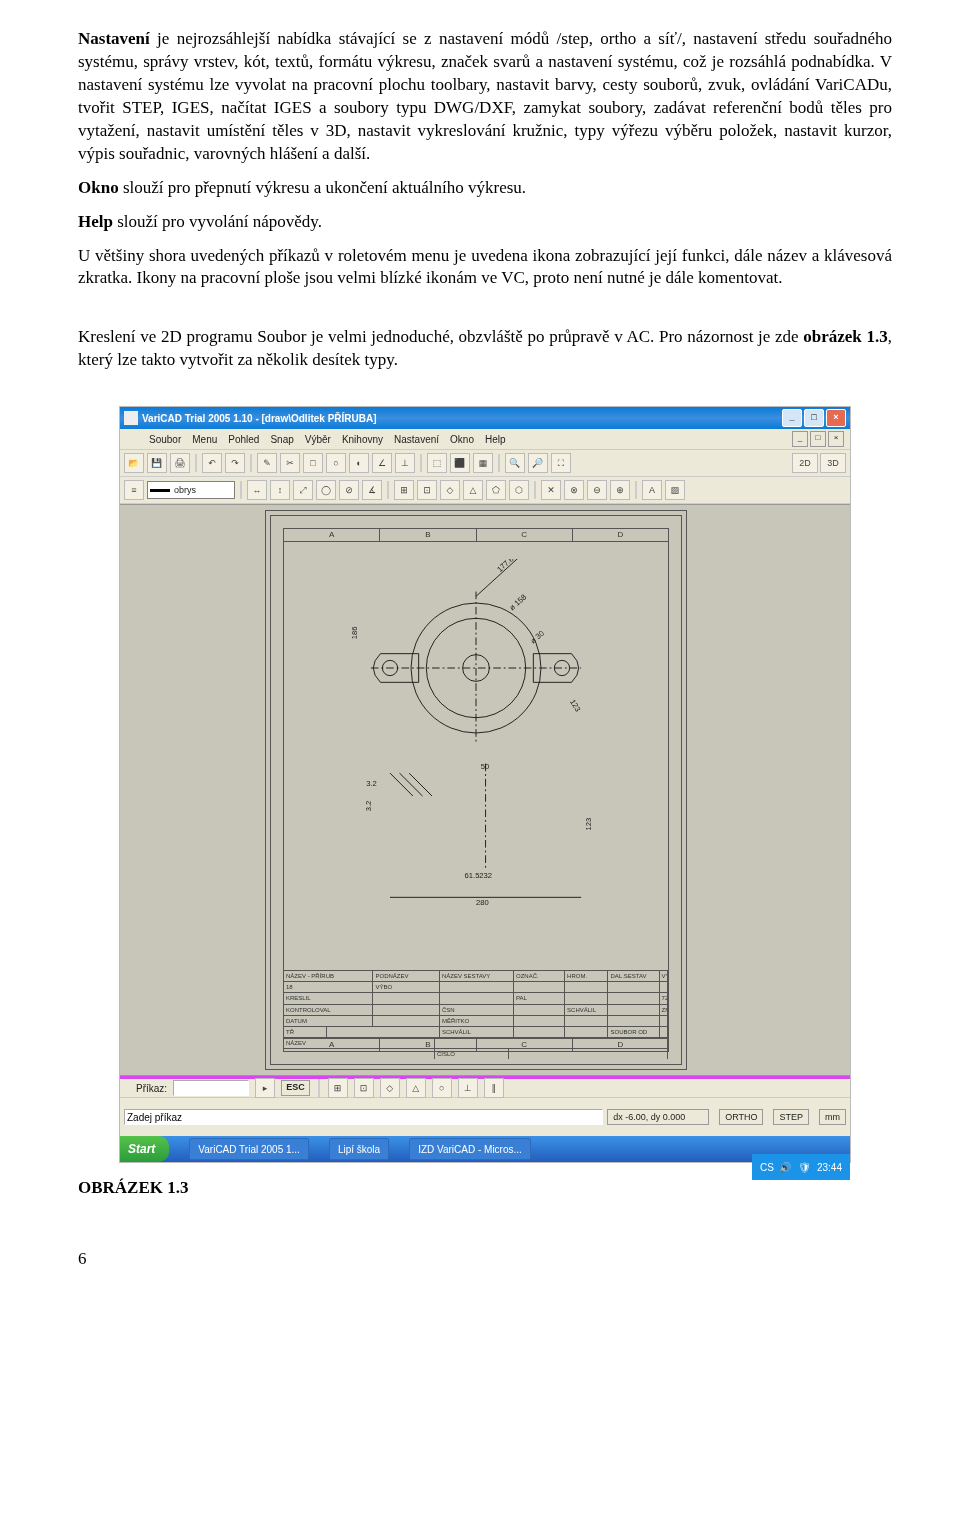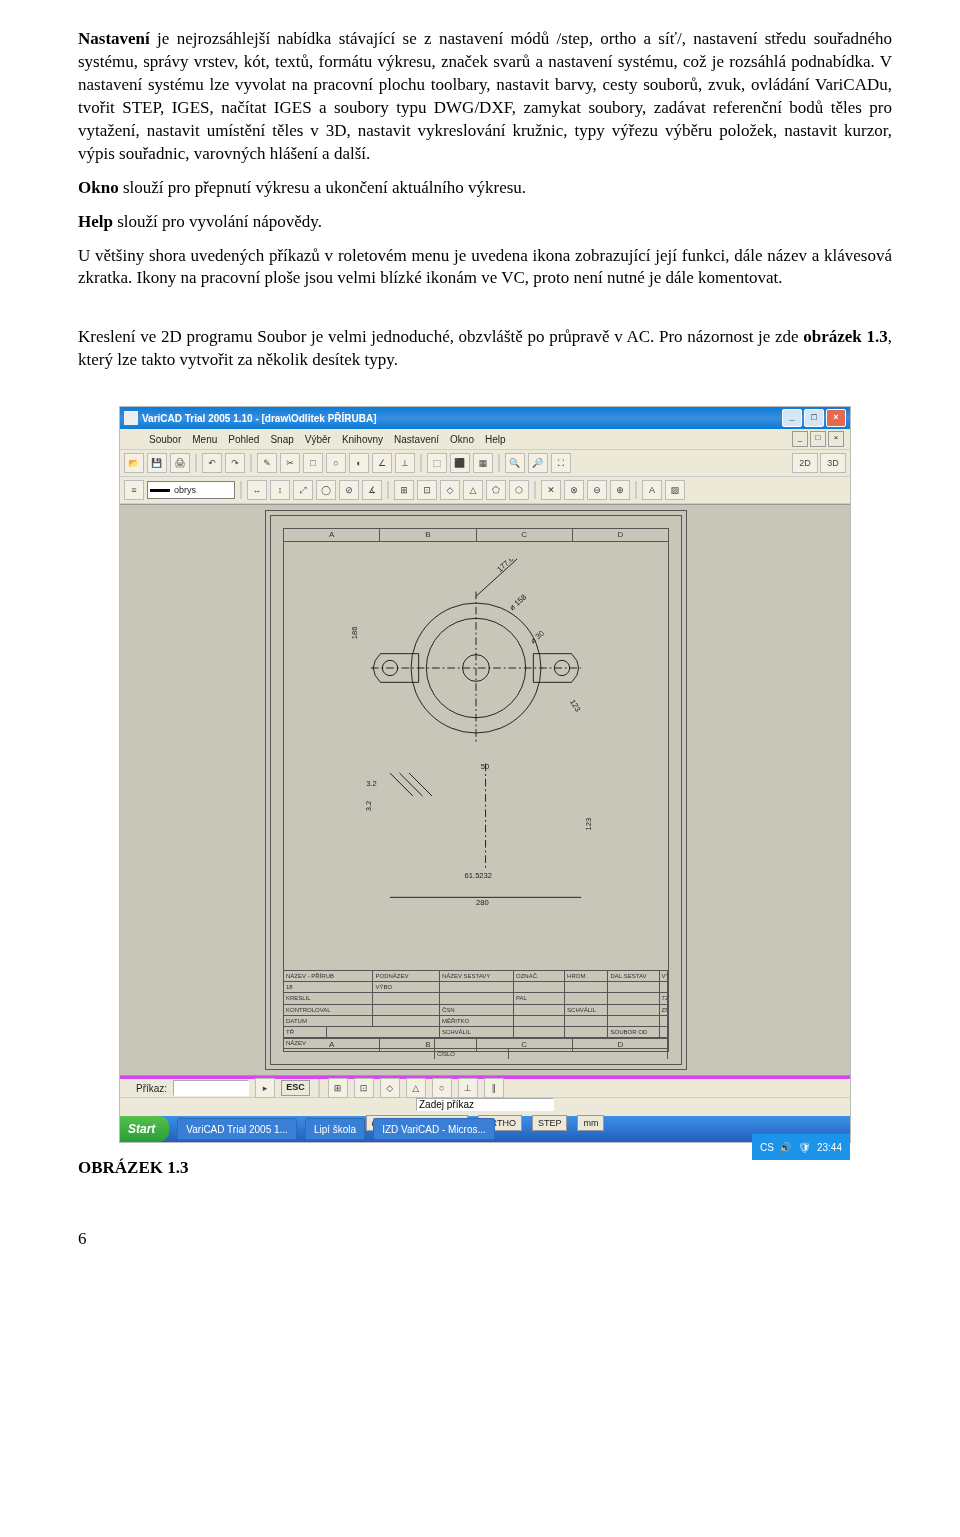--- a/index.html
+++ b/index.html
@@ -220,24 +220,23 @@
     height: 14px;
     padding: 0 4px;
     font-size: 9px;
     font-weight: bold;
   }
   .cmdbar {
     background: #ece9d8;
     height: 18px;
     display: flex;
     align-items: center;
-    padding: 0 4px;
+    padding: 10px 4px;
     gap: 4px;
     border-top: 1px solid #ccc;
-    flex-direction: column;
   }
   .cmdbar input {
     flex: 1;
     height: 14px;
     border: 1px inset #fff;
     background: #fff;
     font-size: 10px;
     padding: 0 2px;
   }
   .cmdbar .status-right {
@@ -270,21 +269,21 @@
     font-weight: bold;
     font-style: italic;
     border-radius: 0 10px 10px 0;
     font-size: 12px;
   }
   .task-item {
     background: #3a7fd6;
     border: 1px solid #2d6bb8;
     height: 20px;
     padding: 0 8px;
-    margin-left: 8px;
+    margin-left: 20px;
     display: flex;
     align-items: center;
     border-radius: 2px;
   }
   .tray {
     margin-left: auto;
     background: #1b93e8;
     height: 26px;
     padding: 0 8px;
     display: flex;

